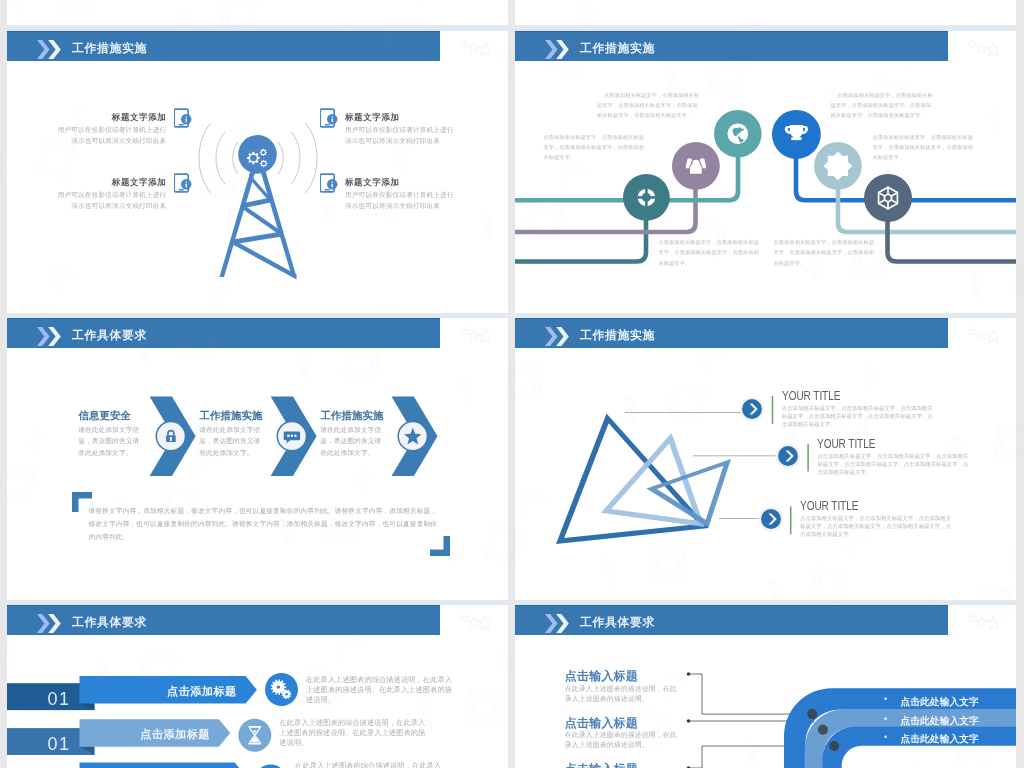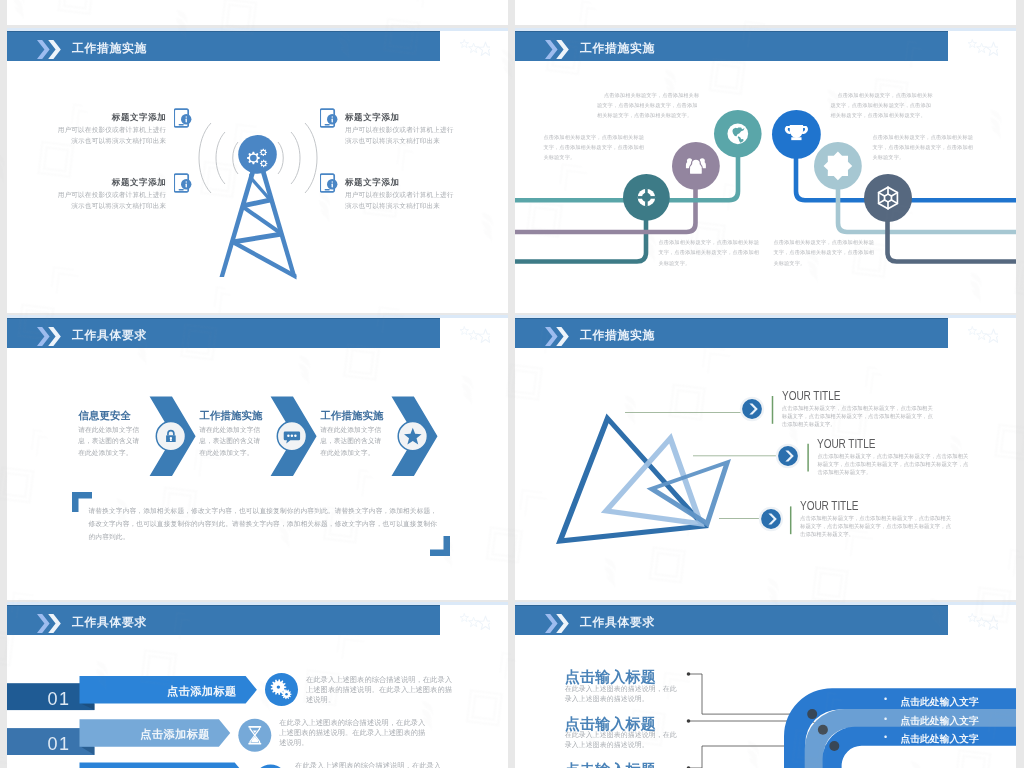--- a/index.html
+++ b/index.html
@@ -21,21 +21,21 @@
   .s2tx{position:absolute;font-size:5.2px;color:#b5b7bb;line-height:10.3px;letter-spacing:.1px;}
   .s3t{position:absolute;font-size:10.4px;font-weight:700;color:#3f6f9e;white-space:nowrap;letter-spacing:.1px;}
   .s3b{position:absolute;font-size:6.7px;color:#a5a9ae;line-height:11.5px;width:66px;letter-spacing:.1px;}
   .s3f{position:absolute;left:81.5px;top:189px;width:353px;font-size:6.7px;color:#a5a9ae;
        line-height:13.2px;letter-spacing:.15px;}
   .s4t{position:absolute;font-size:12.6px;color:#5c5c5e;letter-spacing:-.1px;white-space:nowrap;transform:scaleX(.80);transform-origin:left top;}
   .s4b{position:absolute;font-size:5.35px;color:#b2b4b8;line-height:8.05px;width:153px;letter-spacing:.05px;}
   .s5n{position:absolute;text-align:center;font-size:18px;color:#dee9f4;letter-spacing:1.6px;}
   .s5l{position:absolute;text-align:right;font-size:11.2px;font-weight:700;color:#f0f5fa;letter-spacing:.4px;}
   .s5b{position:absolute;font-size:7.25px;color:#a9adb2;line-height:10.3px;width:148px;letter-spacing:.05px;}
-  .s6t{position:absolute;font-size:15px;font-weight:700;color:#4a83b8;white-space:nowrap;letter-spacing:.2px;}
+  .s6t{position:absolute;font-size:12px;font-weight:700;color:#4a83b8;white-space:nowrap;letter-spacing:.2px;}
   .s6b{position:absolute;font-size:6.9px;color:#a7abb0;line-height:9.7px;width:117px;letter-spacing:.1px;}
   .s6bt{position:absolute;font-size:9.7px;font-weight:700;color:#f3f7fb;white-space:nowrap;letter-spacing:.1px;}
   .s6bul{position:absolute;font-size:9px;color:#eaf2fb;line-height:9px;}
   .wmk{position:absolute;left:0;top:0;pointer-events:none;opacity:.045;}
 </style>
 </head>
 <body>
 
 <div class="page">
 <div class="slide c0 rtop"></div>

